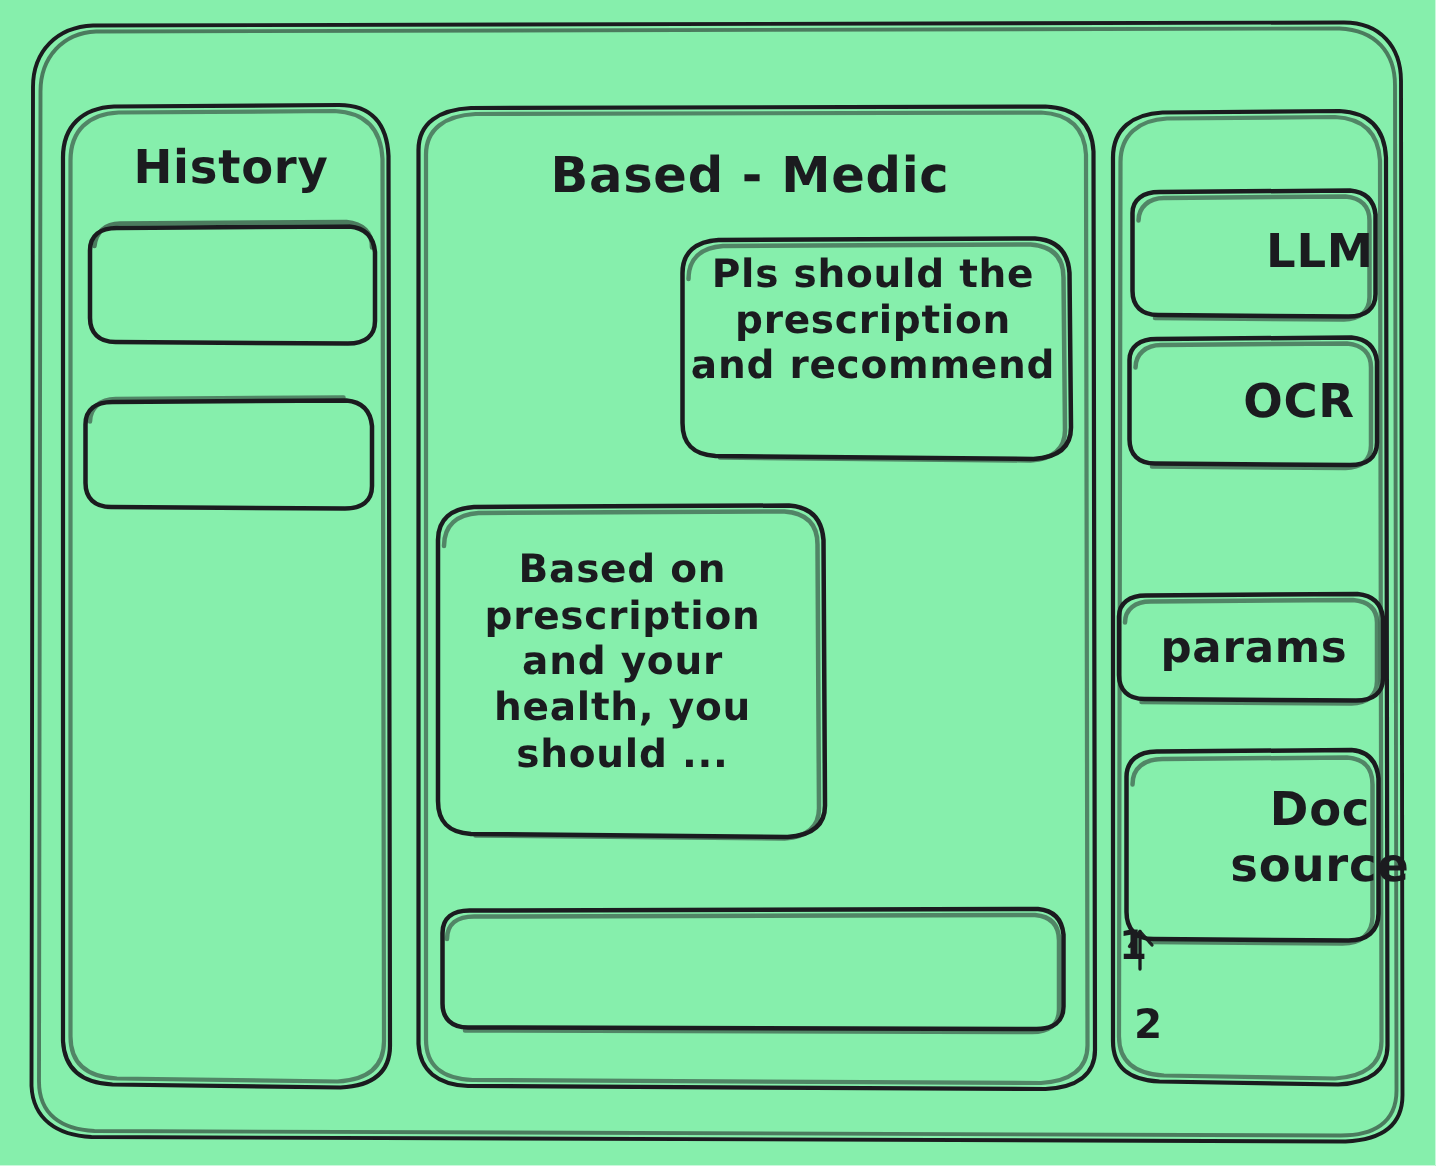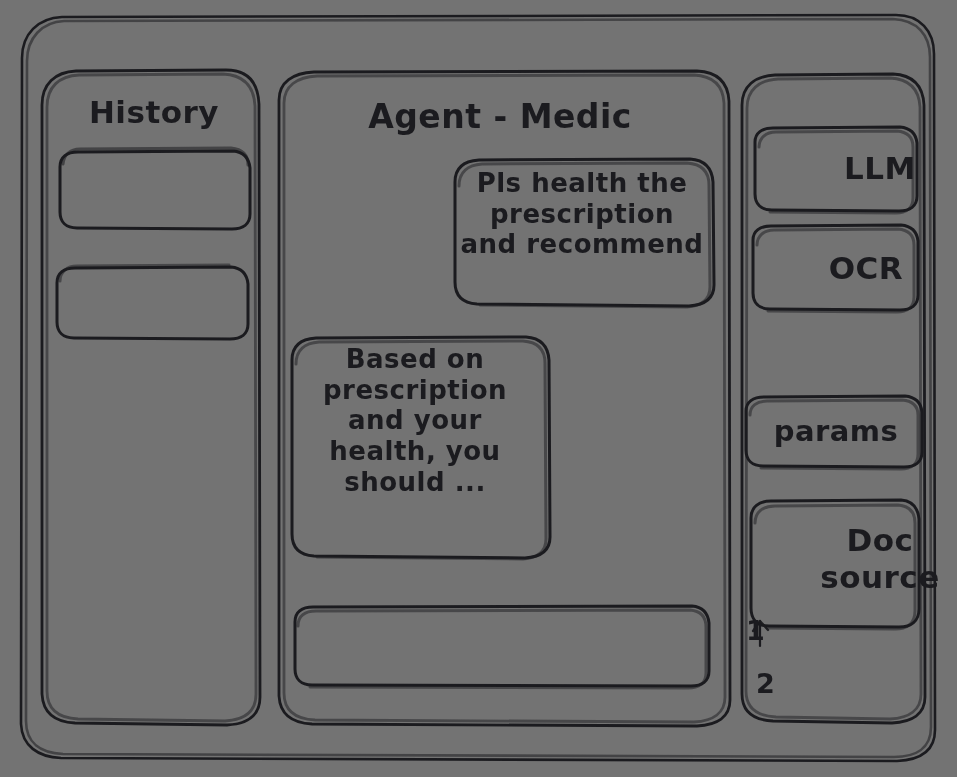--- a/index.html
+++ b/index.html
@@ -8,21 +8,21 @@
     padding: 0;
     background: #ffffff;
   }
   body {
     font-family: "DejaVu Sans", sans-serif;
   }
   #canvas {
     position: relative;
     width: 957px;
     height: 777px;
-    background: #737373;
+    background: #86efac;
     overflow: hidden;
   }
   #sketch {
     position: absolute;
     left: 0;
     top: 0;
     width: 957px;
     height: 777px;
   }
   .ink {
@@ -52,21 +52,21 @@
   .lbl-apptitle   { font-size: 33px; }
   .lbl-bubble     { font-size: 26px; }
   .lbl-chip       { font-size: 31px; margin-left: 44px; }
   .lbl-chip-small { font-size: 29px; }
   .lbl-num        { font-size: 27px; }
 
   
   #history-title   { left: 58px;  top: 94px;  width: 192px; }
   #agent-title     { left: 300px; top: 98px;  width: 400px; }
   #user-bubble-txt { left: 458px; top: 168px; width: 248px; }
-  #bot-bubble-txt  { left: 300px; top: 344px; width: 230px; }
+  #bot-bubble-txt  { left: 300px; top: 365px; width: 230px; }
   #chip-llm-txt    { left: 754px; top: 150px; width: 164px; }
   #chip-ocr-txt    { left: 754px; top: 250px; width: 136px; }
   #chip-params-txt { left: 748px; top: 414px; width: 176px; }
   #chip-doc-txt    { left: 754px; top: 522px; width: 164px; }
   #doc-item-1      { left: 746px; top: 615px; width: 34px; text-align: left; }
   #doc-item-2      { left: 756px; top: 668px; width: 34px; text-align: left; }
 </style>
 </head>
 <body>
 
@@ -140,23 +140,23 @@
     </g>
 
     <g>
       <path class="ink ink-thin" d="M760 646 L760 621"></path>
       <path class="ink ink-thin" d="M760 621 L753 631 M760 621 L768 630" opacity="0.95"></path>
     </g>
   </svg>
 
   <div class="lbl lbl-title" id="history-title">History</div>
 
-  <div class="lbl lbl-apptitle" id="agent-title">Agent - Medic</div>
+  <div class="lbl lbl-apptitle" id="agent-title">Based - Medic</div>
 
-  <div class="lbl lbl-bubble" id="user-bubble-txt">Pls health the
+  <div class="lbl lbl-bubble" id="user-bubble-txt">Pls should the
 prescription
 and recommend</div>
 
   <div class="lbl lbl-bubble" id="bot-bubble-txt">Based on
 prescription
 and your
 health, you
 should ...</div>
 
   <div class="lbl lbl-chip" id="chip-llm-txt">LLM</div>

